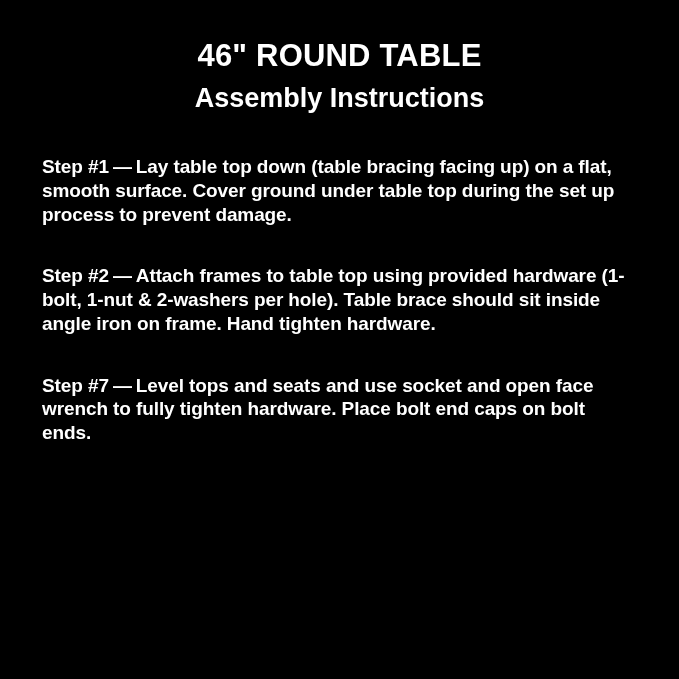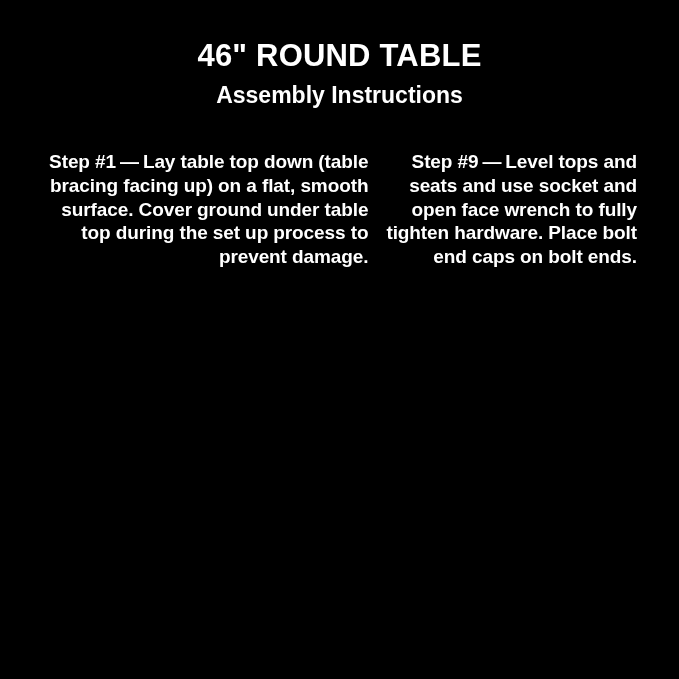--- a/index.html
+++ b/index.html
@@ -25,30 +25,29 @@
   .title {
     text-align: center;
     font-size: 31px;
     font-weight: bold;
     letter-spacing: 0.2px;
     line-height: 1.15;
     margin: 8px 0 0 0;
   }
   .subtitle {
     text-align: center;
-    font-size: 23px;
+    font-size: 27px;
     font-weight: bold;
     line-height: 1.2;
     margin: 8px 0 0 0;
   }
   .steps {
     margin-top: 22px;
     display: flex;
-    flex-direction: row;
-    text-align: right;
+    flex-direction: column;
   }
   .step {
     font-size: 19px;
     font-weight: bold;
     line-height: 1.25;
     margin-bottom: 19px;
     letter-spacing: -0.1px;
   }
   .step:last-child {
     margin-bottom: 0;
@@ -67,22 +66,25 @@
 
   <h1 class="title">46" ROUND TABLE</h1>
   <h2 class="subtitle">Assembly Instructions</h2>
 
   <div class="steps">
 
     <p class="step">
       <span class="step-label">Step #1</span><span class="dash">—</span><span>Lay table top down (table bracing facing up) on a flat, smooth surface. Cover ground under table top during the set up process to prevent damage.</span>
     </p>
 
+    <p class="step">
+      <span class="step-label">Step #2</span><span class="dash">—</span><span>Attach frames to table top using provided hardware (1-bolt, 1-nut &amp; 2-washers per hole). Table brace should sit inside angle iron on frame. Hand tighten hardware.</span>
+    </p>
 
 
 
 
     <p class="step">
-      <span class="step-label">Step #9</span><span class="dash">—</span><span>Level tops and seats and use socket and open face wrench to fully tighten hardware. Place bolt end caps on bolt ends.</span>
+      <span class="step-label">Step #7</span><span class="dash">—</span><span>Level tops and seats and use socket and open face wrench to fully tighten hardware. Place bolt end caps on bolt ends.</span>
     </p>
 
   </div>
 </div>
 
 </body></html>

